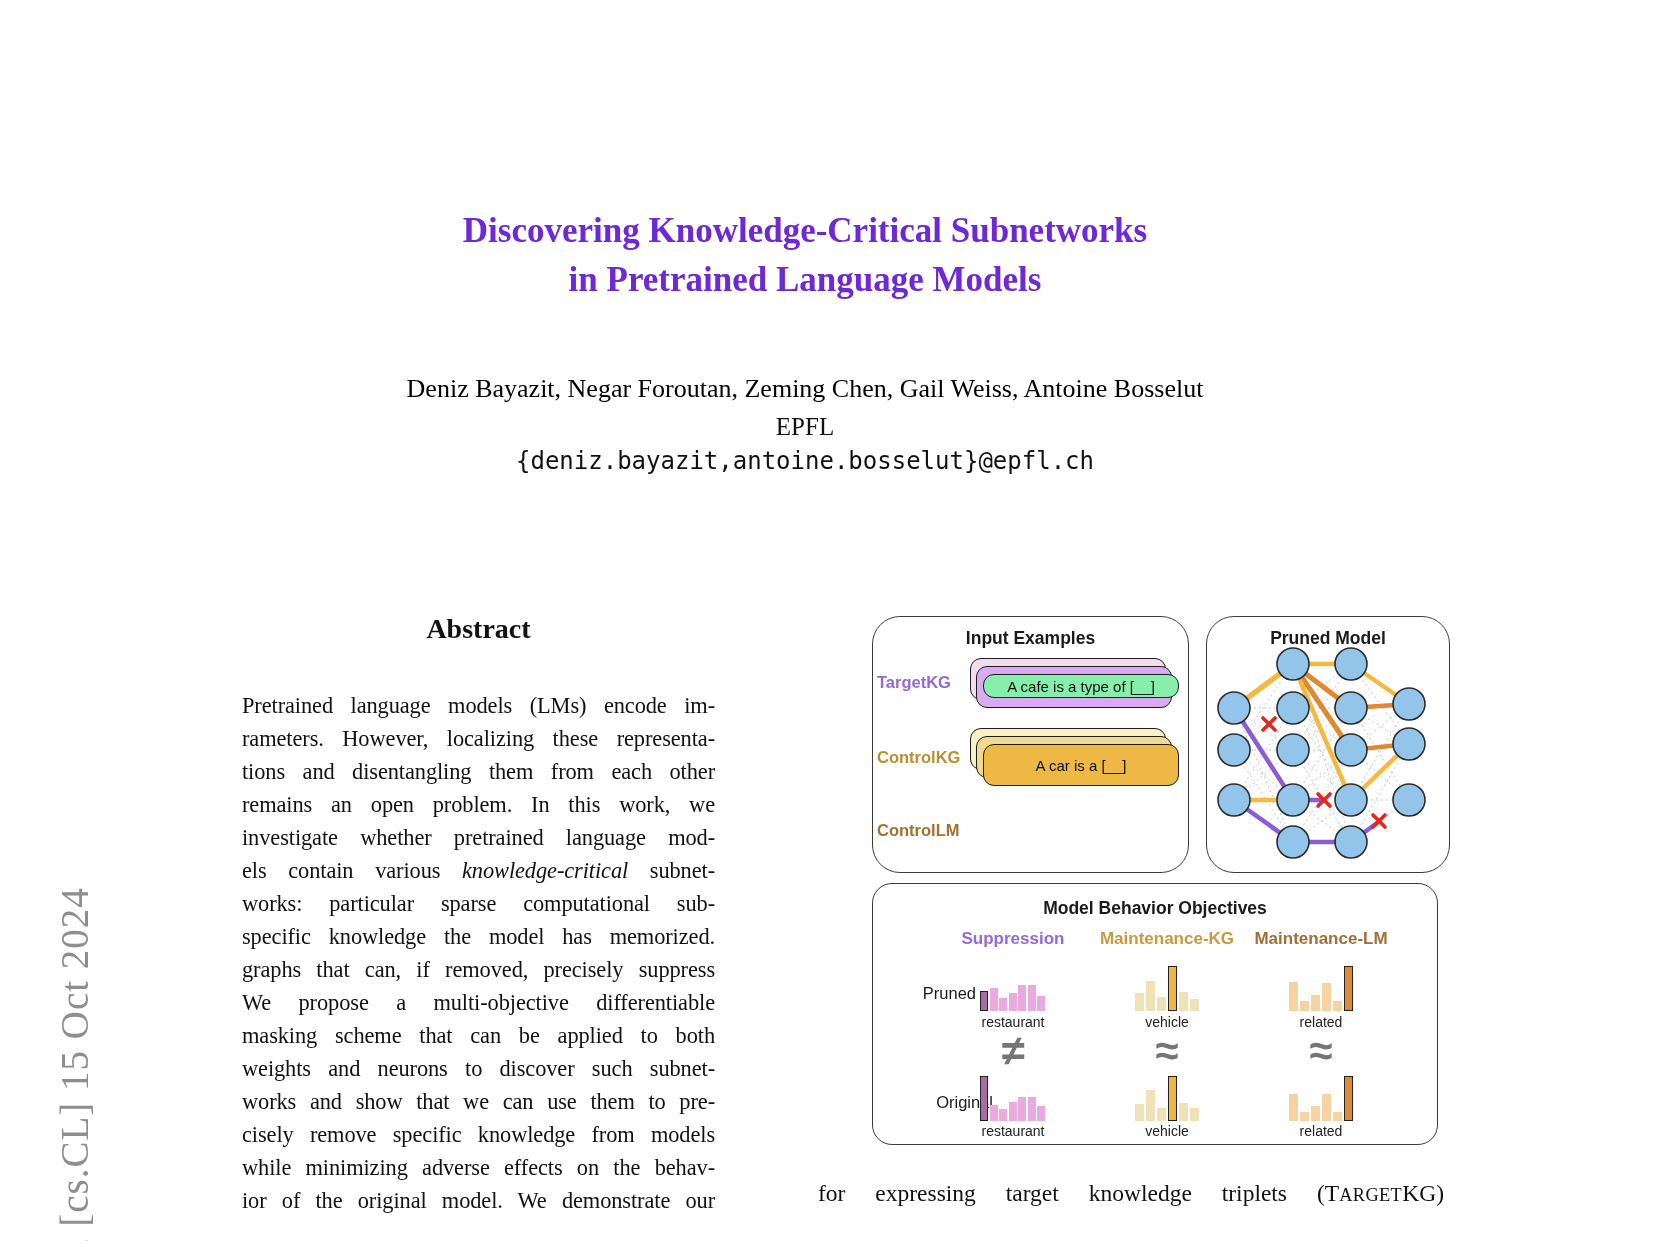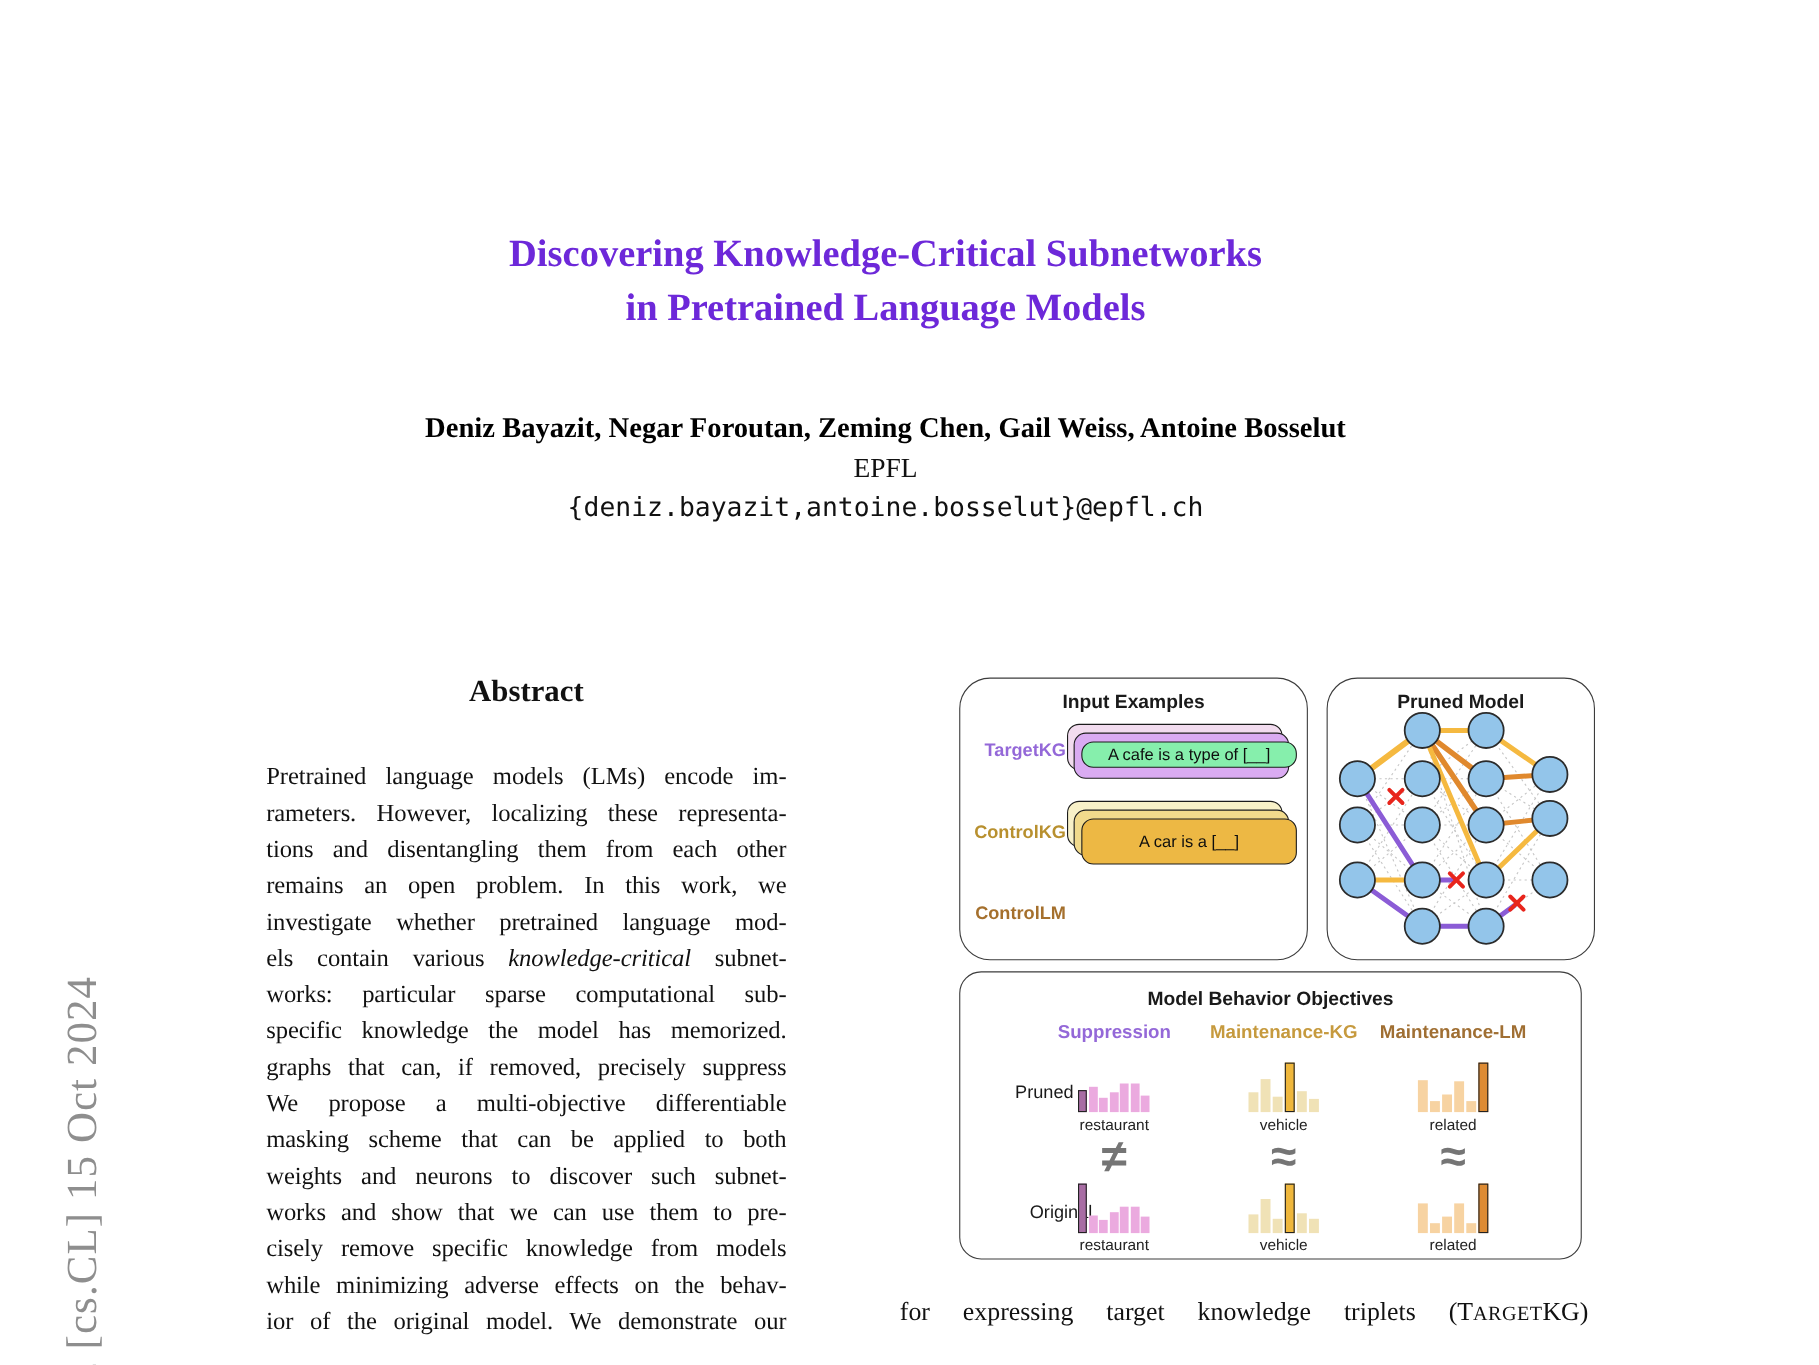--- a/index.html
+++ b/index.html
@@ -15,21 +15,21 @@
     transform:rotate(-90deg);transform-origin:top left;
     font-family:"Liberation Serif",serif;font-size:39px;color:#8e8e8e;
     white-space:nowrap;letter-spacing:1px;
   }
 
   
   .header{left:155px;top:0;width:1300px;text-align:center;}
   .paper-title{position:absolute;top:206px;left:0;width:100%;
     font-size:35px;font-weight:bold;line-height:49px;color:#6d28d9;}
   .authors{position:absolute;top:374px;left:0;width:100%;
-    font-size:26px;font-weight:bold;color:#000;}
+    font-size:26px;font-weight:normal;color:#000;}
   .affiliation{position:absolute;top:413px;left:0;width:100%;font-size:25px;}
   .email{position:absolute;top:447px;left:0;width:100%;
     font-family:"DejaVu Sans Mono",monospace;font-size:24px;}
 
   
   .abstract-col{left:242px;top:0;width:473px;height:1241px;overflow:hidden;}
   .abstract-head{position:absolute;top:613px;left:0;width:100%;text-align:center;
     font-size:28px;font-weight:bold;}
   .abstract-body{position:absolute;top:689px;left:0;width:100%;
     font-size:22.4px;letter-spacing:-0.1px;}
@@ -38,21 +38,21 @@
   .it{font-style:italic;}
   .sc{font-size:0.78em;letter-spacing:0.4px;}
 
   
   .panel{position:absolute;border:1.6px solid #3c3c3c;border-radius:28px;background:#fff;box-sizing:border-box;}
   .panel-title{position:absolute;top:11px;left:0;width:100%;text-align:center;
     font-family:"Liberation Sans",sans-serif;font-size:17.5px;font-weight:bold;color:#1a1a1a;}
 
   
   .row-label{position:absolute;font-family:"Liberation Sans",sans-serif;
-    font-size:16.5px;font-weight:bold;text-align:right;line-height:24px;}
+    font-size:16.5px;font-weight:bold;line-height:24px;}
   .stack{position:absolute;}
   .card{position:absolute;border:1.5px solid #1c1c1c;border-radius:11px;box-sizing:border-box;}
   .card.front{display:flex;align-items:center;justify-content:center;
     font-family:"Liberation Sans",sans-serif;font-size:15px;color:#0e0e0e;}
 
   
   .col-head{position:absolute;top:45px;width:220px;margin-left:-110px;text-align:center;
     font-family:"Liberation Sans",sans-serif;font-size:17px;font-weight:bold;}
   .behavior-rowlabel{position:absolute;font-family:"Liberation Sans",sans-serif;
     font-size:16.5px;color:#1a1a1a;text-align:right;width:90px;}

